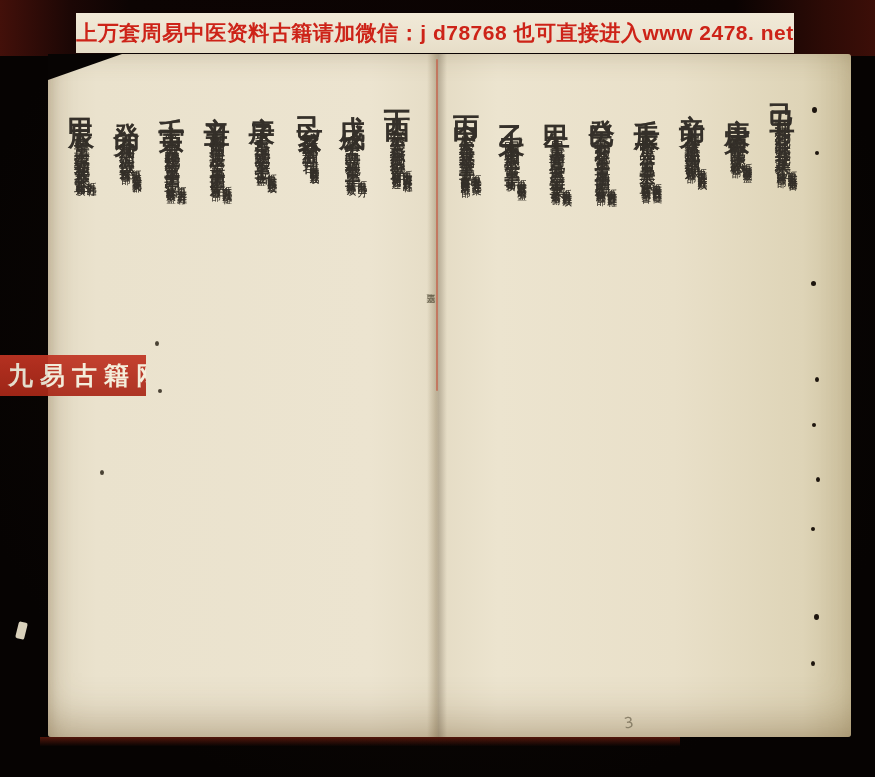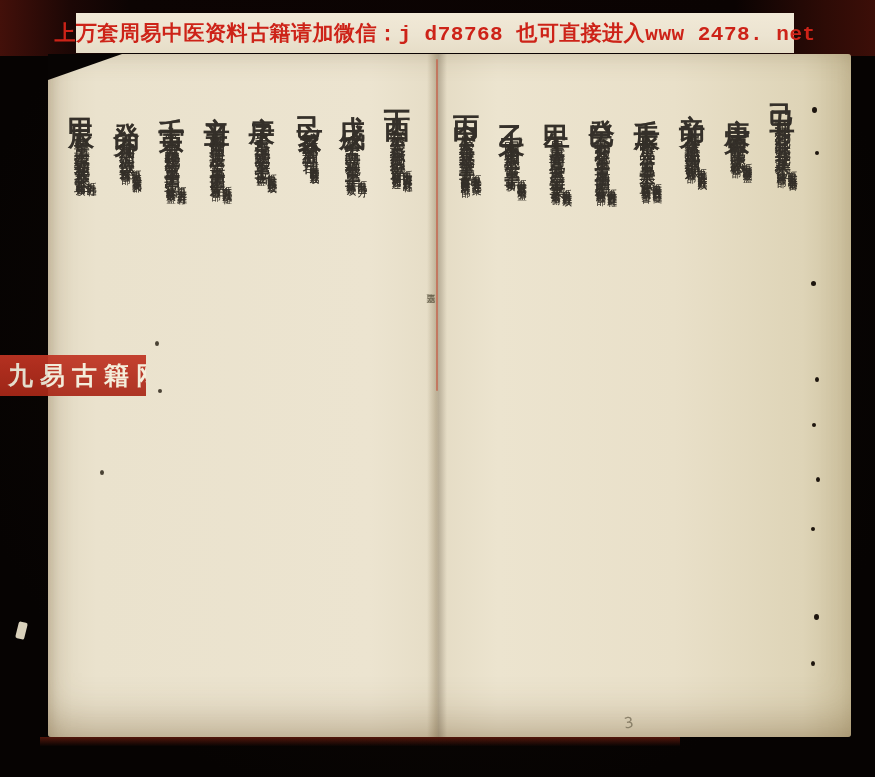--- a/index.html
+++ b/index.html
@@ -11,21 +11,21 @@
   
   .top-strip{
     position:absolute;left:0;top:0;width:100%;height:56px;
     background:linear-gradient(90deg,#43100a 0,#1c0705 70px,#0c0403 130px,#0a0302 calc(100% - 140px),#2d0b06 calc(100% - 50px),#3c0e08 100%);
   }
   
   .banner{
     position:absolute;left:76px;top:13px;width:718px;height:40px;
     background:linear-gradient(180deg,#f1e9d7 0%,#ece4d1 55%,#e6ddc7 100%);
     display:flex;align-items:center;justify-content:center;
-    font-family:Liberation Mono, monospace;
+    font-family:Liberation Sans, sans-serif;
     font-size:21px;font-weight:bold;color:#cd2318;letter-spacing:.5px;white-space:nowrap;
   }
   
   .paper{
     position:absolute;left:48px;top:54px;width:803px;height:683px;border-radius:3px;
     background:linear-gradient(90deg,#e2d9c2 0%,#eae2cd 6%,#ece4d0 40%,#e5dcc5 49%,#ece4cf 56%,#e9e0c9 78%,#ded4b7 94%,#ccc09d 100%);
     box-shadow:inset 0 -30px 45px -20px rgba(110,85,45,.45), inset 0 18px 30px -22px rgba(110,85,45,.30), inset 14px 0 22px -16px rgba(100,75,40,.35);
   }
   .notch{position:absolute;left:0;top:0;width:74px;height:26px;background:#070403;clip-path:polygon(0 0,100% 0,0 100%);}
   .crease{position:absolute;left:379px;top:0;width:20px;height:100%;

